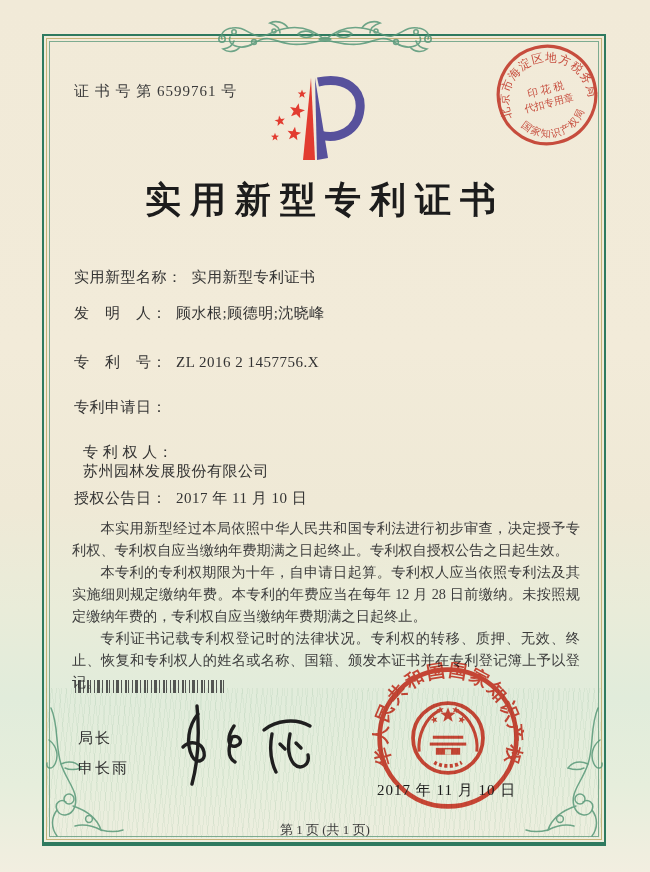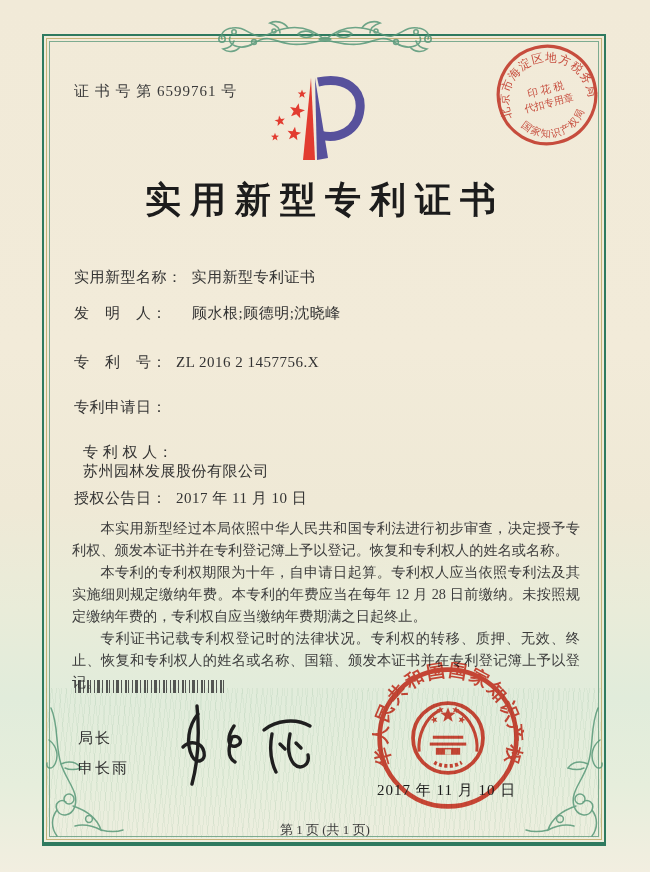--- a/index.html
+++ b/index.html
@@ -23,21 +23,21 @@
       repeating-linear-gradient(84deg,rgba(110,165,125,.08) 0 1px,transparent 1px 7px);
   }
   .cert-no{left:74px;top:82px;font-size:15px;color:#3a3a3a;letter-spacing:1px;z-index:3;}
   .logo{left:266px;top:76px;width:104px;height:92px;z-index:3;}
   .tax-stamp{left:494px;top:42px;width:106px;height:106px;z-index:4;transform:rotate(-14deg);opacity:.88;mix-blend-mode:multiply;}
   .title{left:0;top:176px;width:650px;text-align:center;font-size:36px;font-weight:bold;
          color:#1c1c1c;letter-spacing:9px;z-index:3;}
   .field-row{left:74px;width:520px;display:flex;align-items:baseline;font-size:15px;color:#333;z-index:3;}
   .field-label{flex:none;min-width:86px;white-space:nowrap;letter-spacing:.5px;}
   .field-value{margin-left:9px;letter-spacing:.5px;white-space:nowrap;}
-  .row-0{top:268px;}.row-1{top:304px;gap:16px;}.row-2{top:353px;}
+  .row-0{top:268px;}.row-1{top:304px;}.row-2{top:353px;}
   .row-3{top:398px;flex-direction:column;}.row-4{top:443px;flex-direction:column;}.row-5{top:489px;}
   .body-text{left:72px;top:517px;width:508px;font-size:14.2px;line-height:22px;color:#3c3c3c;
              text-align:justify;z-index:3;}
   .body-text p{margin:0;text-indent:2em;}
   .barcode{left:75px;top:680px;width:150px;height:13px;z-index:3;opacity:.85;
     background:repeating-linear-gradient(90deg,
       #3a3a3a 0 1px,transparent 1px 3px,
       #3a3a3a 3px 6px,transparent 6px 8px,
       #3a3a3a 8px 9px,transparent 9px 12px,
       #3a3a3a 12px 14px,transparent 14px 15px,
@@ -158,21 +158,21 @@
 <div class="abs field-row row-4">
   <span class="field-label">专 利 权 人：</span>
   <span class="field-value">苏州园林发展股份有限公司</span>
 </div>
 <div class="abs field-row row-5">
   <span class="field-label">授权公告日：</span>
   <span class="field-value">2017 年 11 月 10 日</span>
 </div>
 
 <div class="abs body-text">
-  <p>本实用新型经过本局依照中华人民共和国专利法进行初步审查，决定授予专利权、颁发本证书并在专利登记簿上予以登记。恢复和专利权人的姓名或名称。</p>
+  <p>本实用新型经过本局依照中华人民共和国专利法进行初步审查，决定授予专利权、专利权自应当缴纳年费期满之日起终止。专利权自授权公告之日起生效。</p>
   <p>本专利的专利权期限为十年，自申请日起算。专利权人应当依照专利法及其实施细则规定缴纳年费。本专利的年费应当在每年 12 月 28 日前缴纳。未按照规定缴纳年费的，专利权自应当缴纳年费期满之日起终止。</p>
   <p>专利证书记载专利权登记时的法律状况。专利权的转移、质押、无效、终止、恢复和专利权人的姓名或名称、国籍、颁发本证书并在专利登记簿上予以登记。</p>
 </div>
 
 <div class="abs barcode"></div>
 
 <div class="abs director-title">局长</div>
 <div class="abs director-name">申长雨</div>
 
 <svg class="abs signature" viewBox="0 0 165 90">

